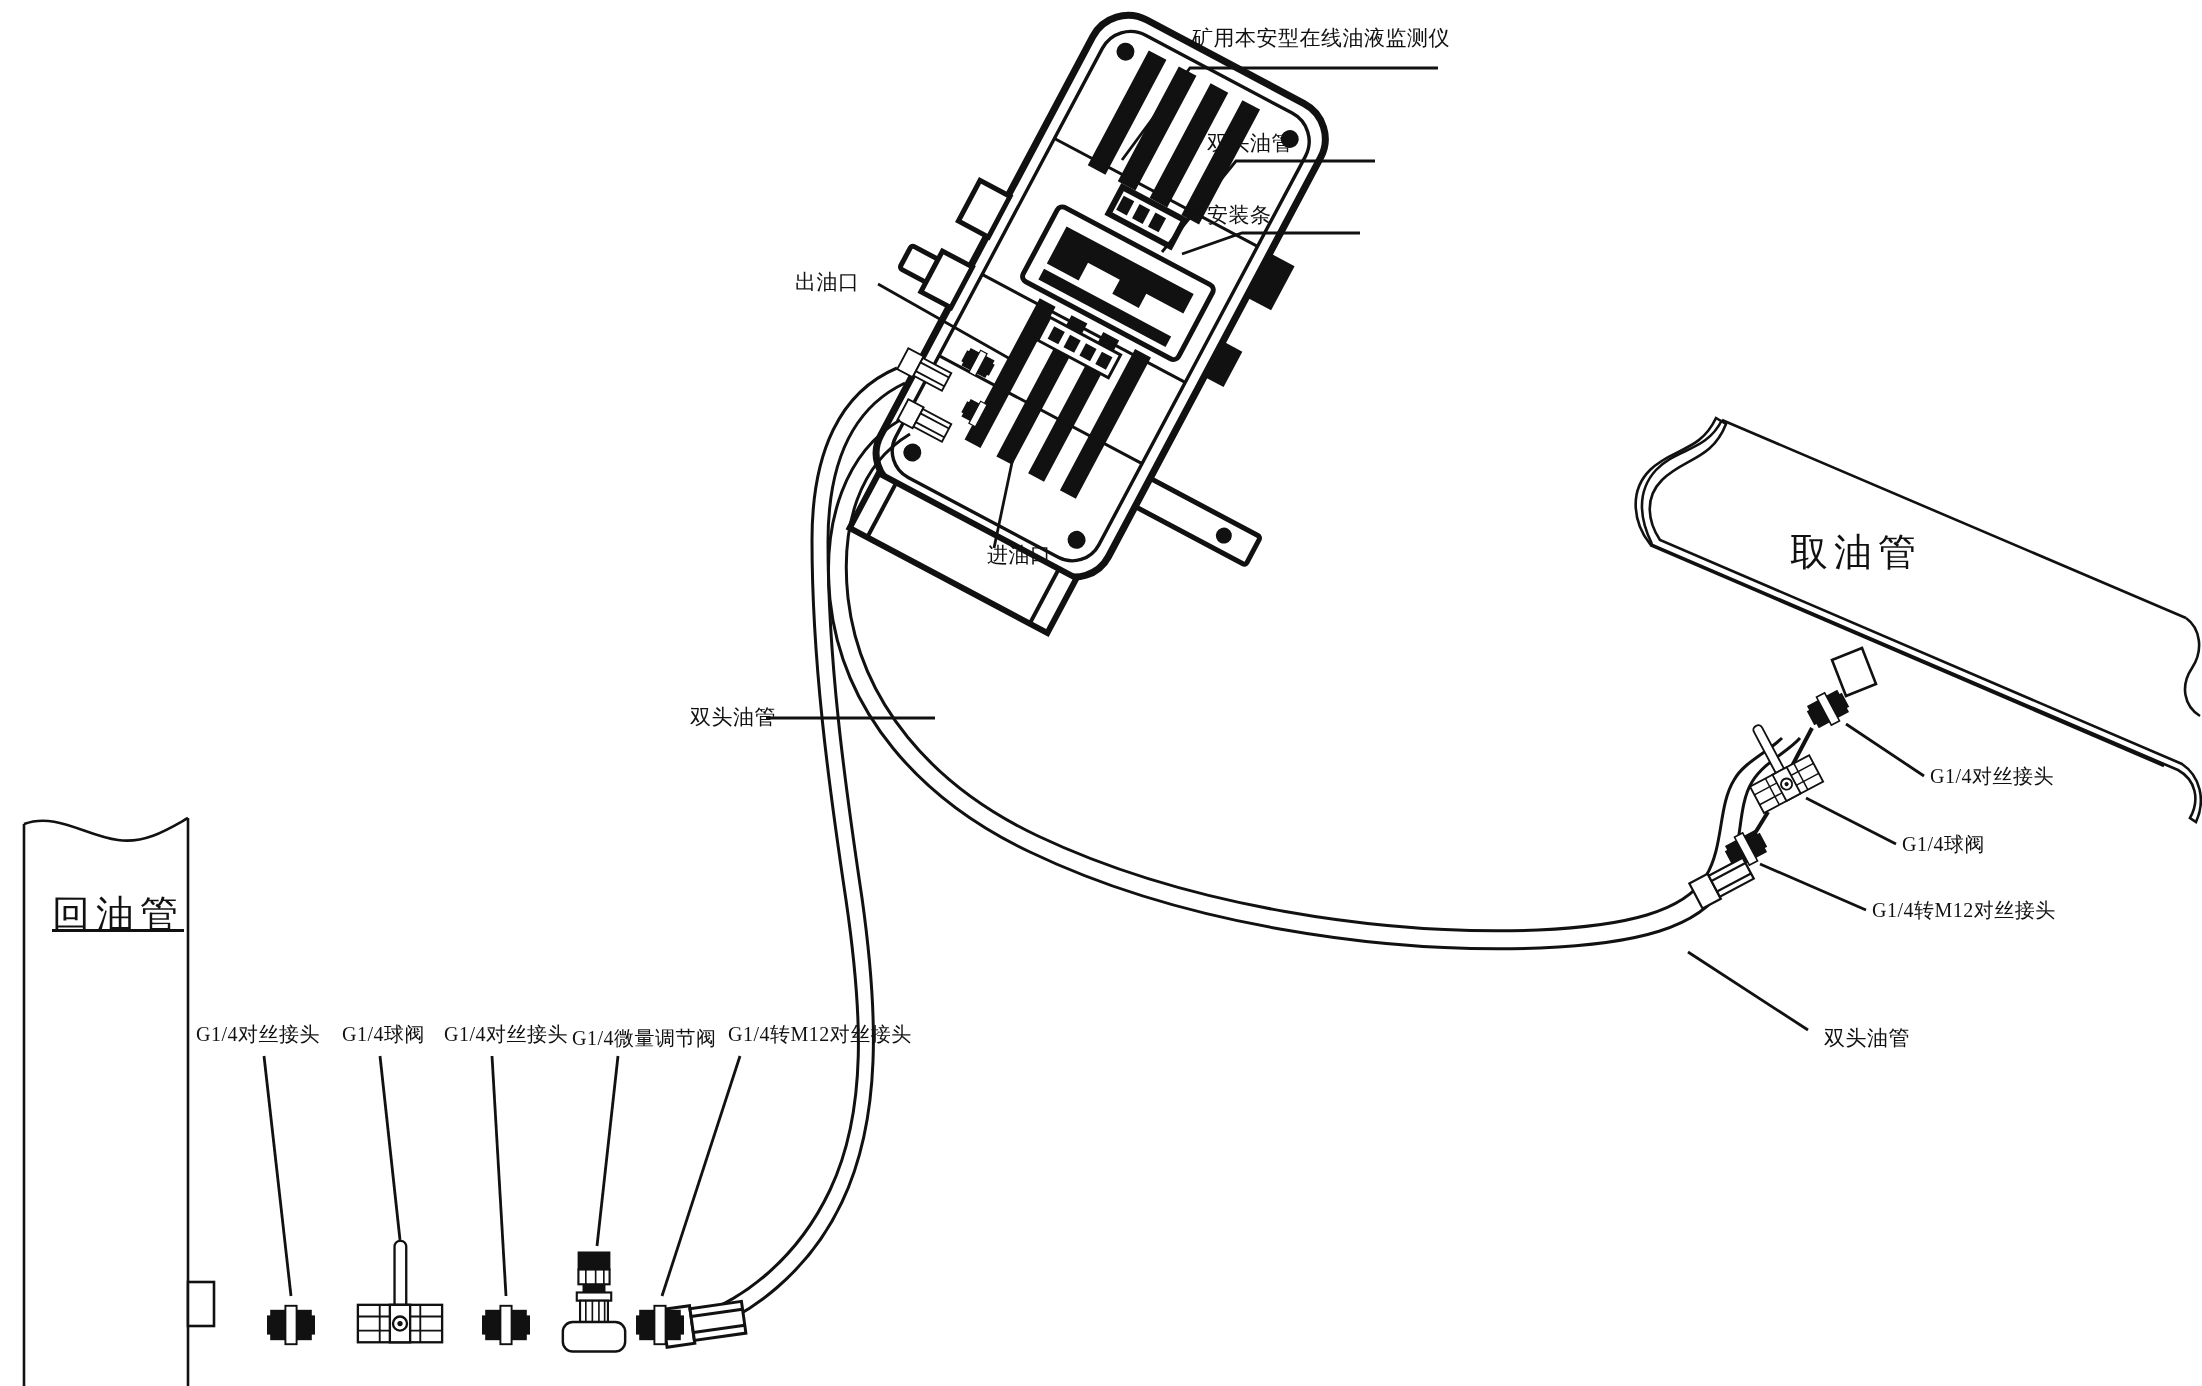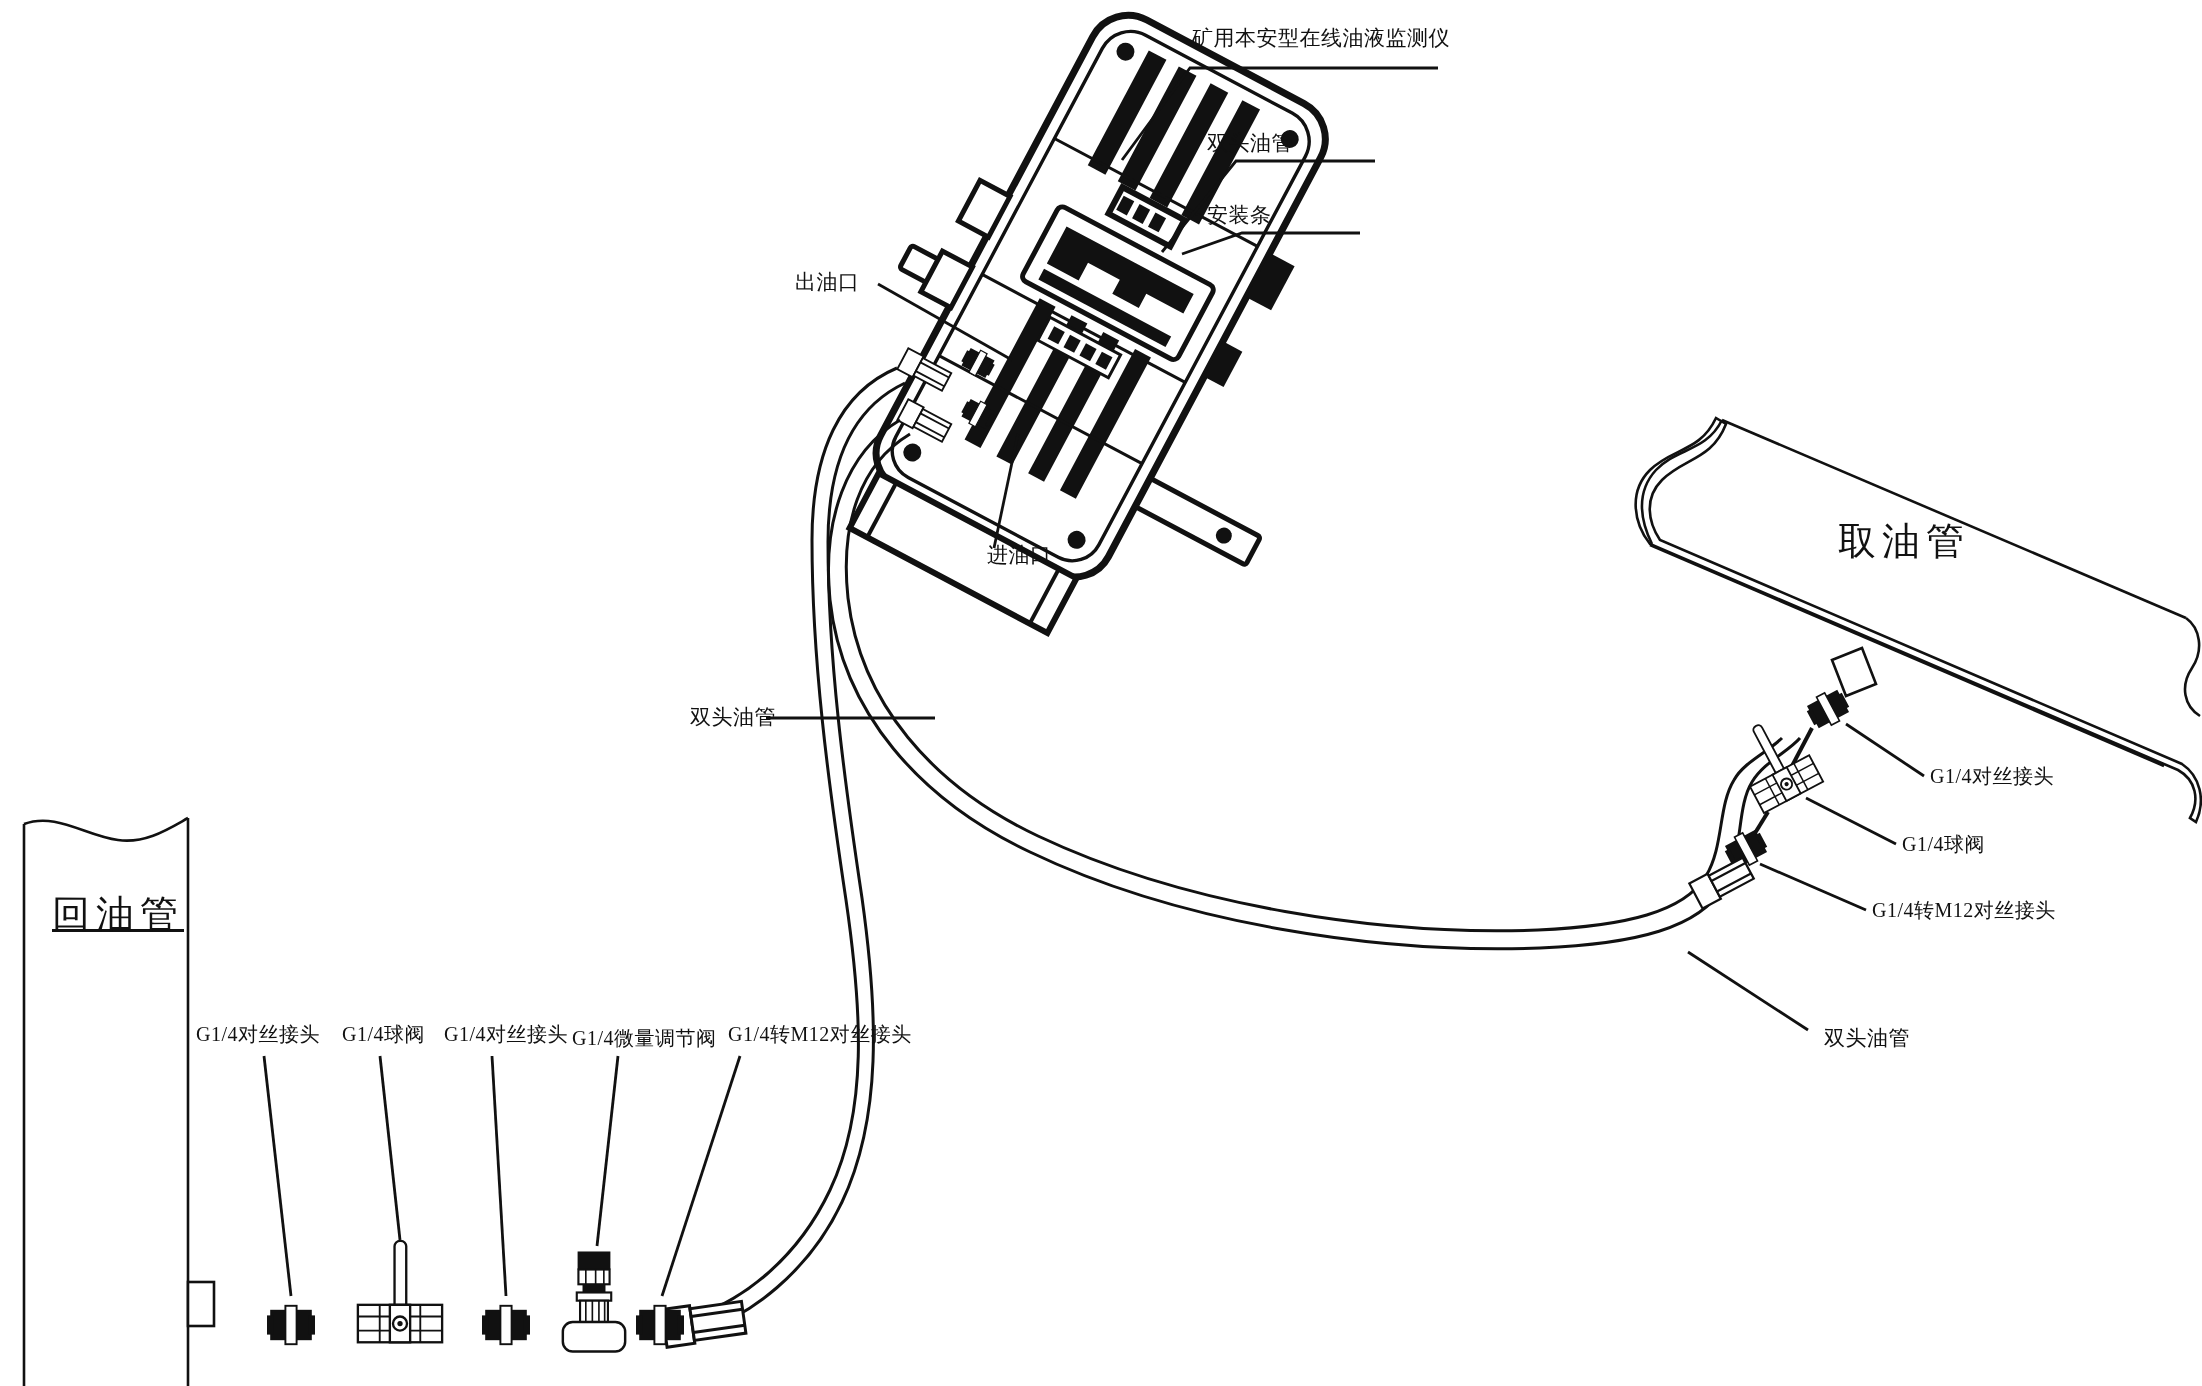--- a/index.html
+++ b/index.html
@@ -351,21 +351,21 @@
   <div class="lbl lbl-cn" style="left:1192px; top:28px;">矿用本安型在线油液监测仪</div>
 
   <div class="lbl lbl-cn" style="left:1207px; top:133px;">双头油管</div>
 
   <div class="lbl lbl-cn" style="left:1207px; top:205px;font-family:Liberation Serif, serif;">安装条</div>
 
   <div class="lbl lbl-cn" style="left:795px; top:272px;">出油口</div>
 
   <div class="lbl lbl-cn" style="left:967px; top:545px;margin-left:20px;">进油口</div>
 
-  <div class="lbl lbl-big" style="left:1790px; top:522px;margin-left:48px;">取油管</div>
+  <div class="lbl lbl-big" style="left:1790px; top:533px;">取油管</div>
 
   <div class="lbl lbl-big" style="left:52px; top:895px;text-decoration:underline;">回油管</div>
 
   <div class="lbl lbl-cn" style="left:690px; top:707px;">双头油管</div>
 
   <div class="lbl lbl-cn" style="left:1824px; top:1028px;">双头油管</div>
 
   <div class="lbl lbl-fit" style="left:1930px; top:766px;">G1/4对丝接头</div>
   <div class="lbl lbl-fit" style="left:1902px; top:834px;">G1/4球阀</div>
   <div class="lbl lbl-fit" style="left:1872px; top:900px;">G1/4转M12对丝接头</div>

